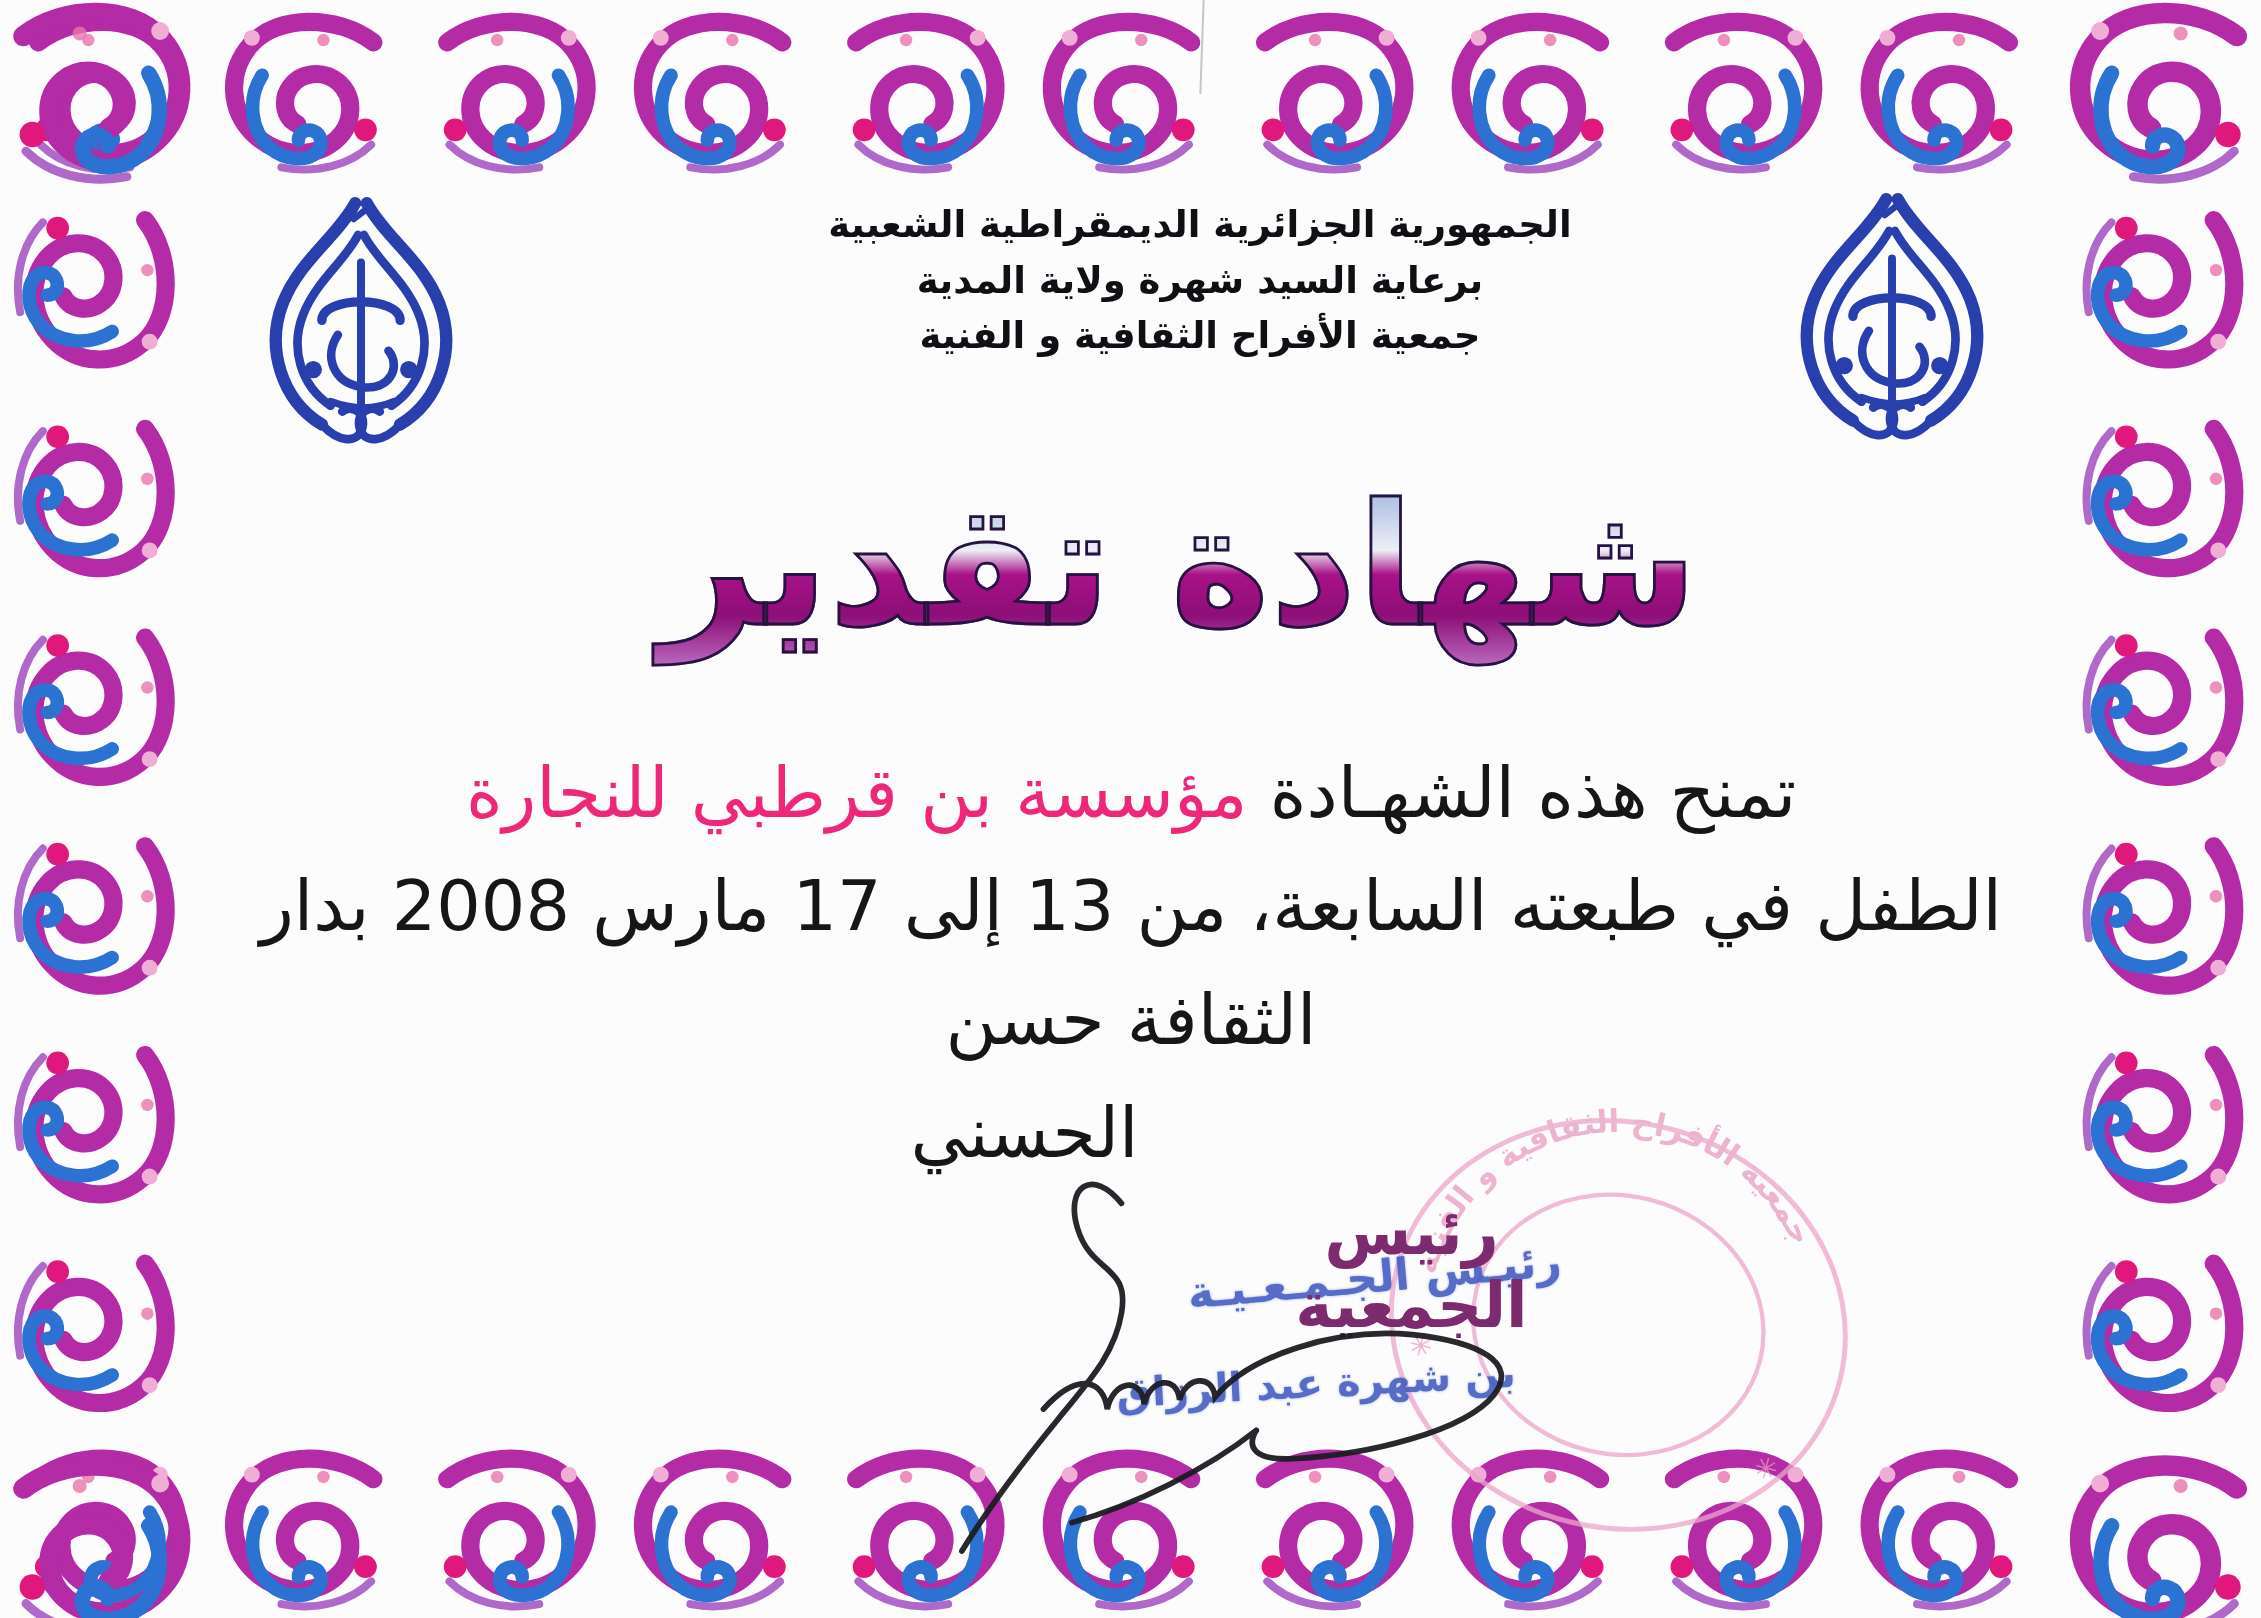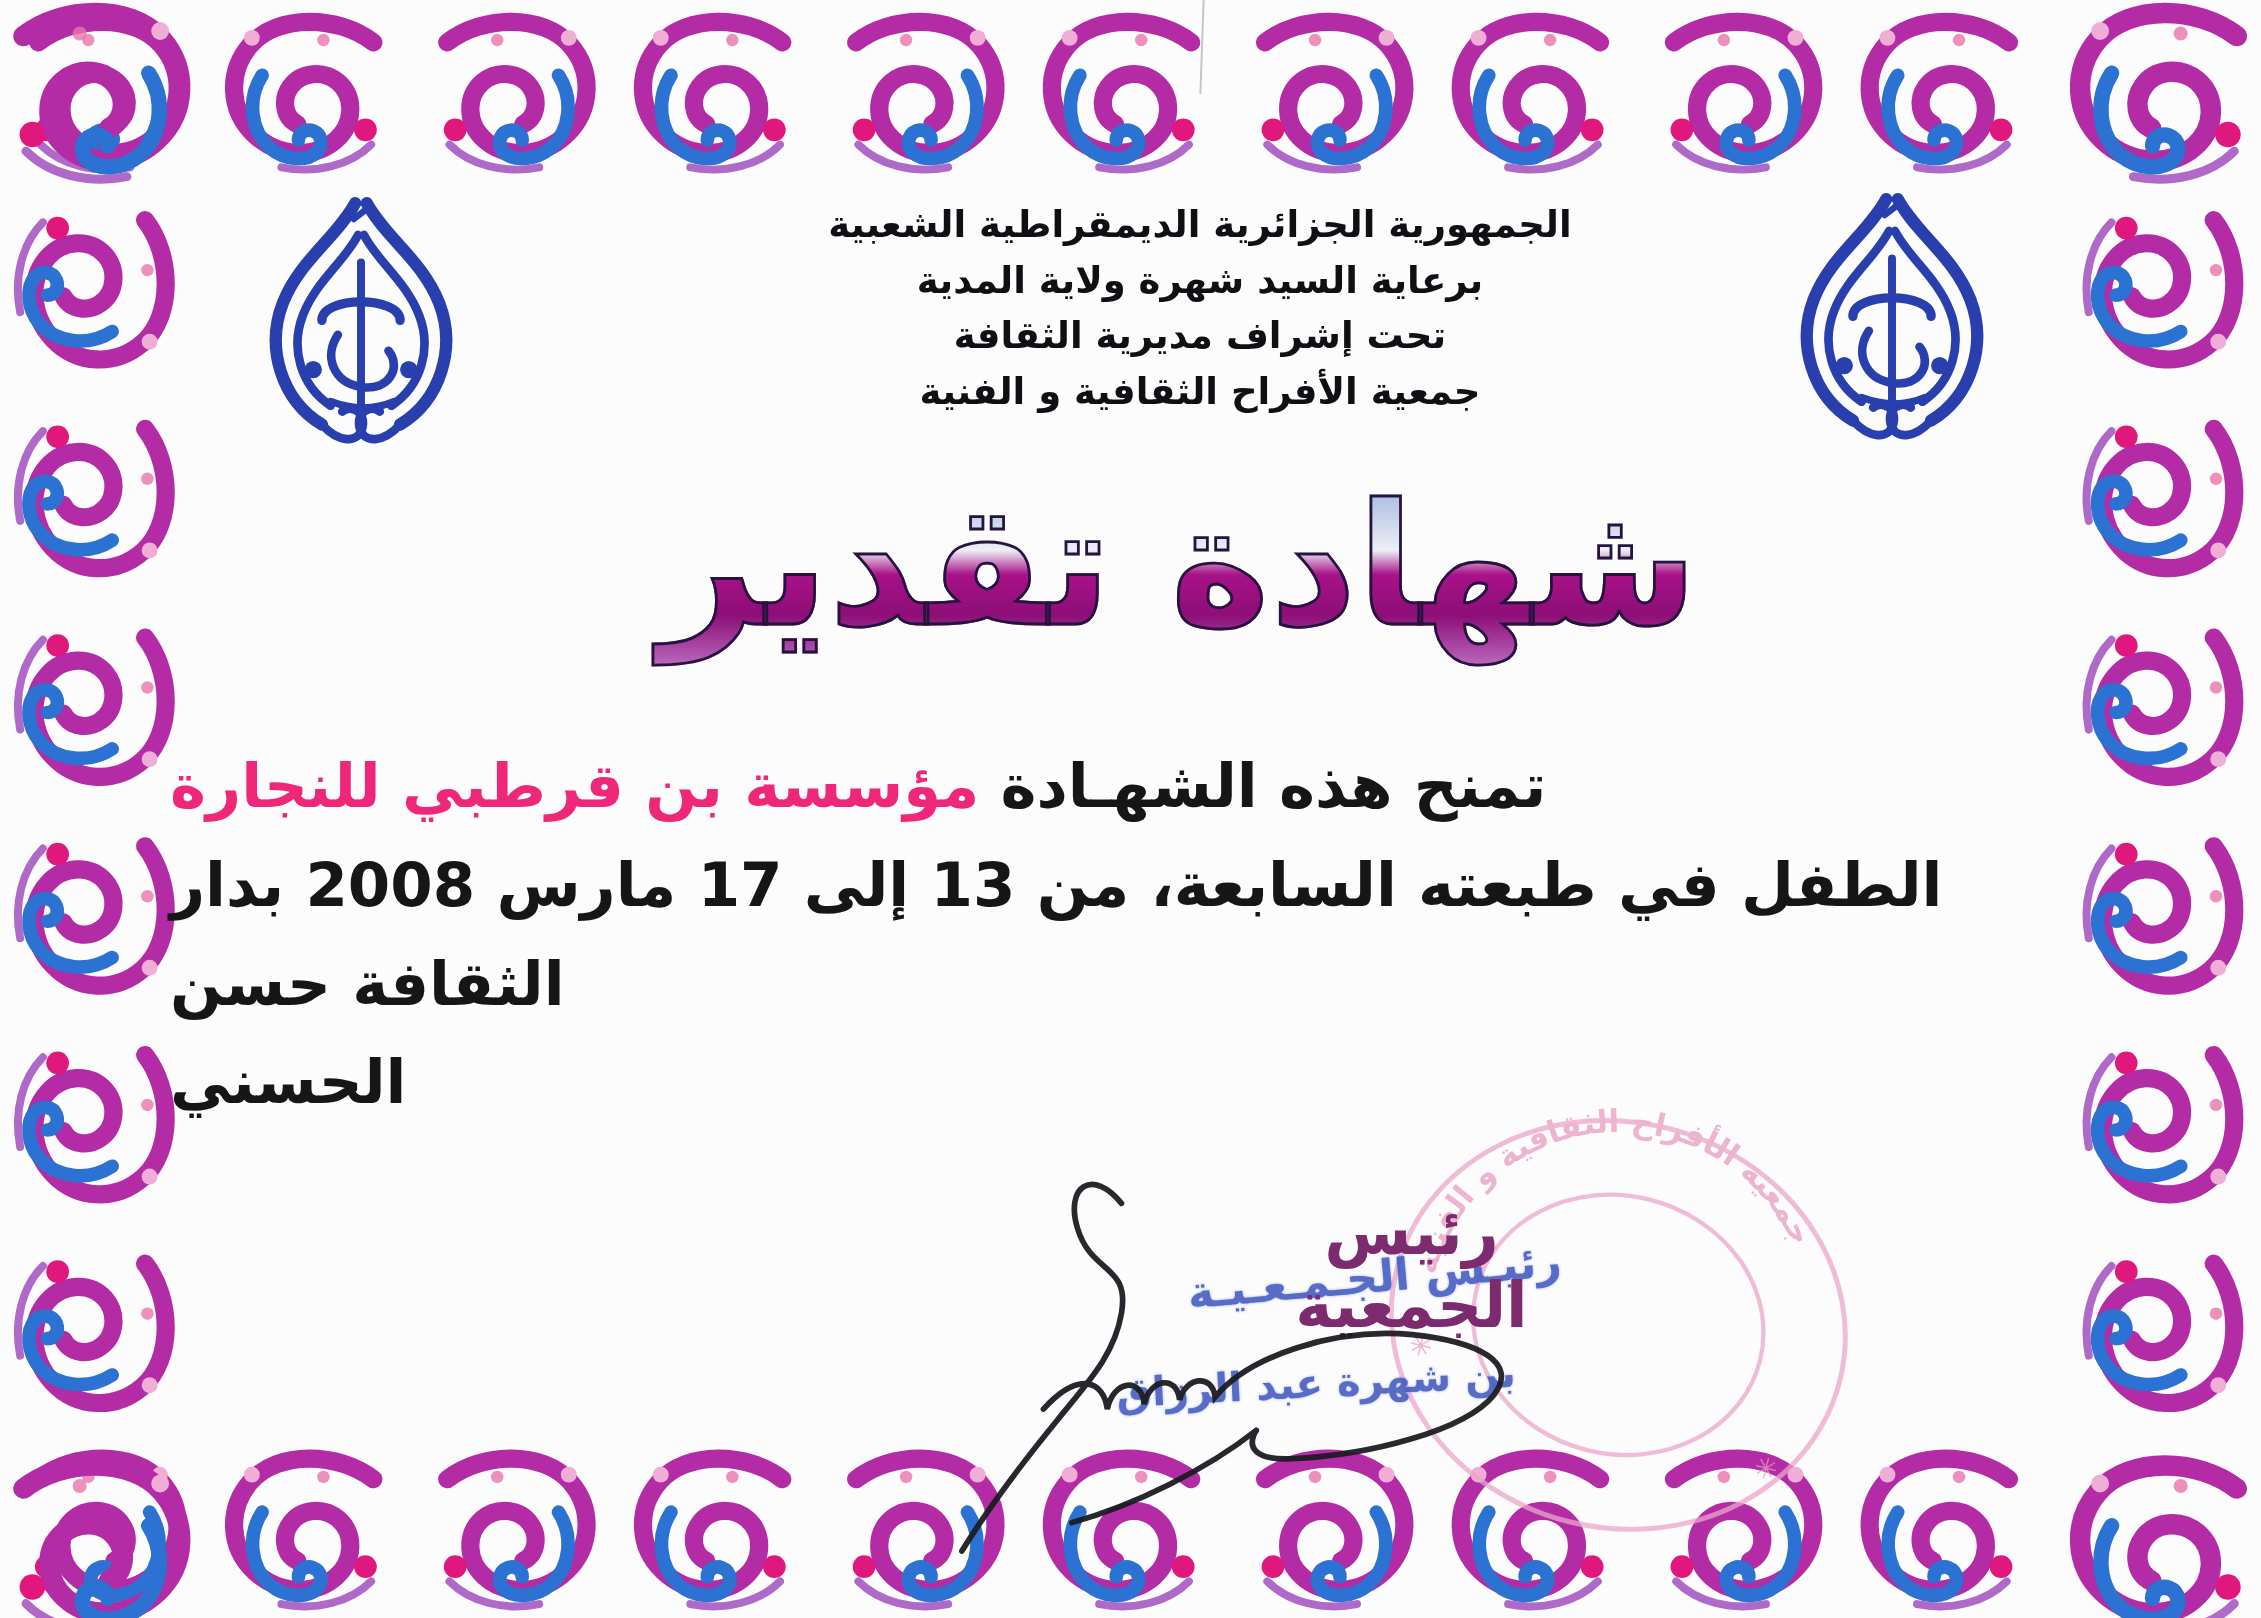--- a/index.html
+++ b/index.html
@@ -21,22 +21,22 @@
   .cert-title{position:absolute;left:0;top:452px;width:100%;z-index:4;
     text-align:center;direction:rtl;padding-left:97px;box-sizing:border-box;
     font-size:169px;font-weight:bold;line-height:1.2;
     background:linear-gradient(180deg,#8fa4dc 0%,#c7d2ea 26%,#edeff6 42%,#a81288 54%,#8d0e77 74%,#bc6ec2 100%);
     -webkit-background-clip:text;background-clip:text;color:transparent;margin-top:13px;
     -webkit-text-stroke:2.8px #261440;}
   @supports not ((-webkit-background-clip:text) or (background-clip:text)){
     .cert-title{color:#a51186;-webkit-text-stroke:0;}
   }
   .body-block{position:absolute;left:170px;right:169px;top:737px;z-index:4;
-    direction:rtl;text-align:left;color:#161618;font-weight:bold;
-    font-size:61px;line-height:1.62;}
+    direction:rtl;text-align:center;color:#161618;font-weight:normal;
+    font-size:70px;line-height:1.62;}
   .recipient{color:#ee2779;}
   .body-line4{margin-left:0;margin-right:213px;}
   .sig-title{position:absolute;left:1248px;top:1196px;width:327px;z-index:7;
     direction:rtl;text-align:center;font-size:63px;font-weight:bold;color:#7d2b6f;}
   .stamp-svg{position:absolute;left:1313px;top:1105px;width:639px;height:454px;z-index:5;}
   .stamp-blue-1{position:absolute;left:1187px;top:1251px;z-index:6;direction:rtl;
     font-size:44px;font-weight:bold;color:#4059c0;opacity:.88;
     transform:rotate(-5deg);text-shadow:0 0 2.8px rgba(64,89,192,.55);white-space:nowrap;}
   .stamp-blue-2{position:absolute;left:1116px;top:1360px;z-index:6;direction:rtl;
     font-size:40px;font-weight:bold;color:#4059c0;opacity:.88;
@@ -131,21 +131,20 @@
       <path d="M108,288 C140,300 168,300 196,288" stroke-width="10"></path>
       <circle cx="84" cy="244" r="12" fill="#2a3fae" stroke="none"></circle>
       <circle cx="216" cy="244" r="12" fill="#2a3fae" stroke="none"></circle>
       <path d="M140,36 L158,22" stroke-width="9"></path>
     </g>
   </svg>
 
   <div class="header-block">
     <div>الجمهورية الجزائرية الديمقراطية الشعبية</div>
     <div>برعاية السيد شهرة ولاية المدية</div>
-    <div>تحت إشراف مديرية الثقافة</div>
     <div>جمعية الأفراح الثقافية و الفنية</div>
   </div>
 
   <div class="cert-title">شهادة تقدير</div>
 
   <div class="body-block">
     <div><span>تمنح هذه الشهـادة </span><span class="recipient">مؤسسة بن قرطبي للنجارة</span></div>
     <div>الطفل في  طبعته السابعة، من 13 إلى 17 مارس 2008 بدار الثقافة حسن</div>
     <div class="body-line4">الحسني</div>
   </div>

